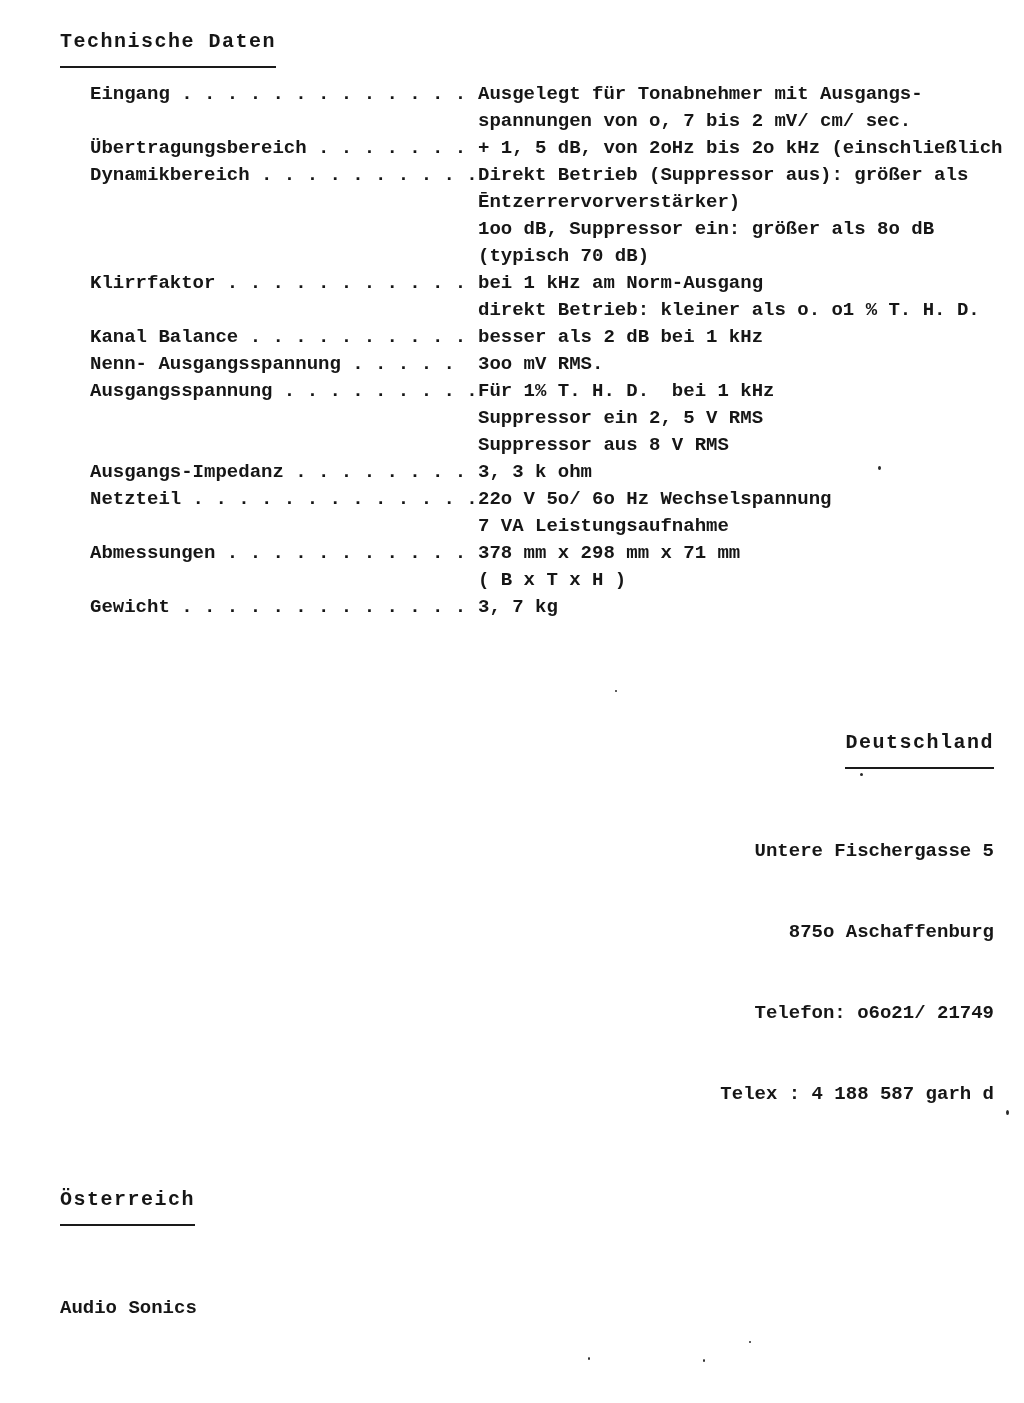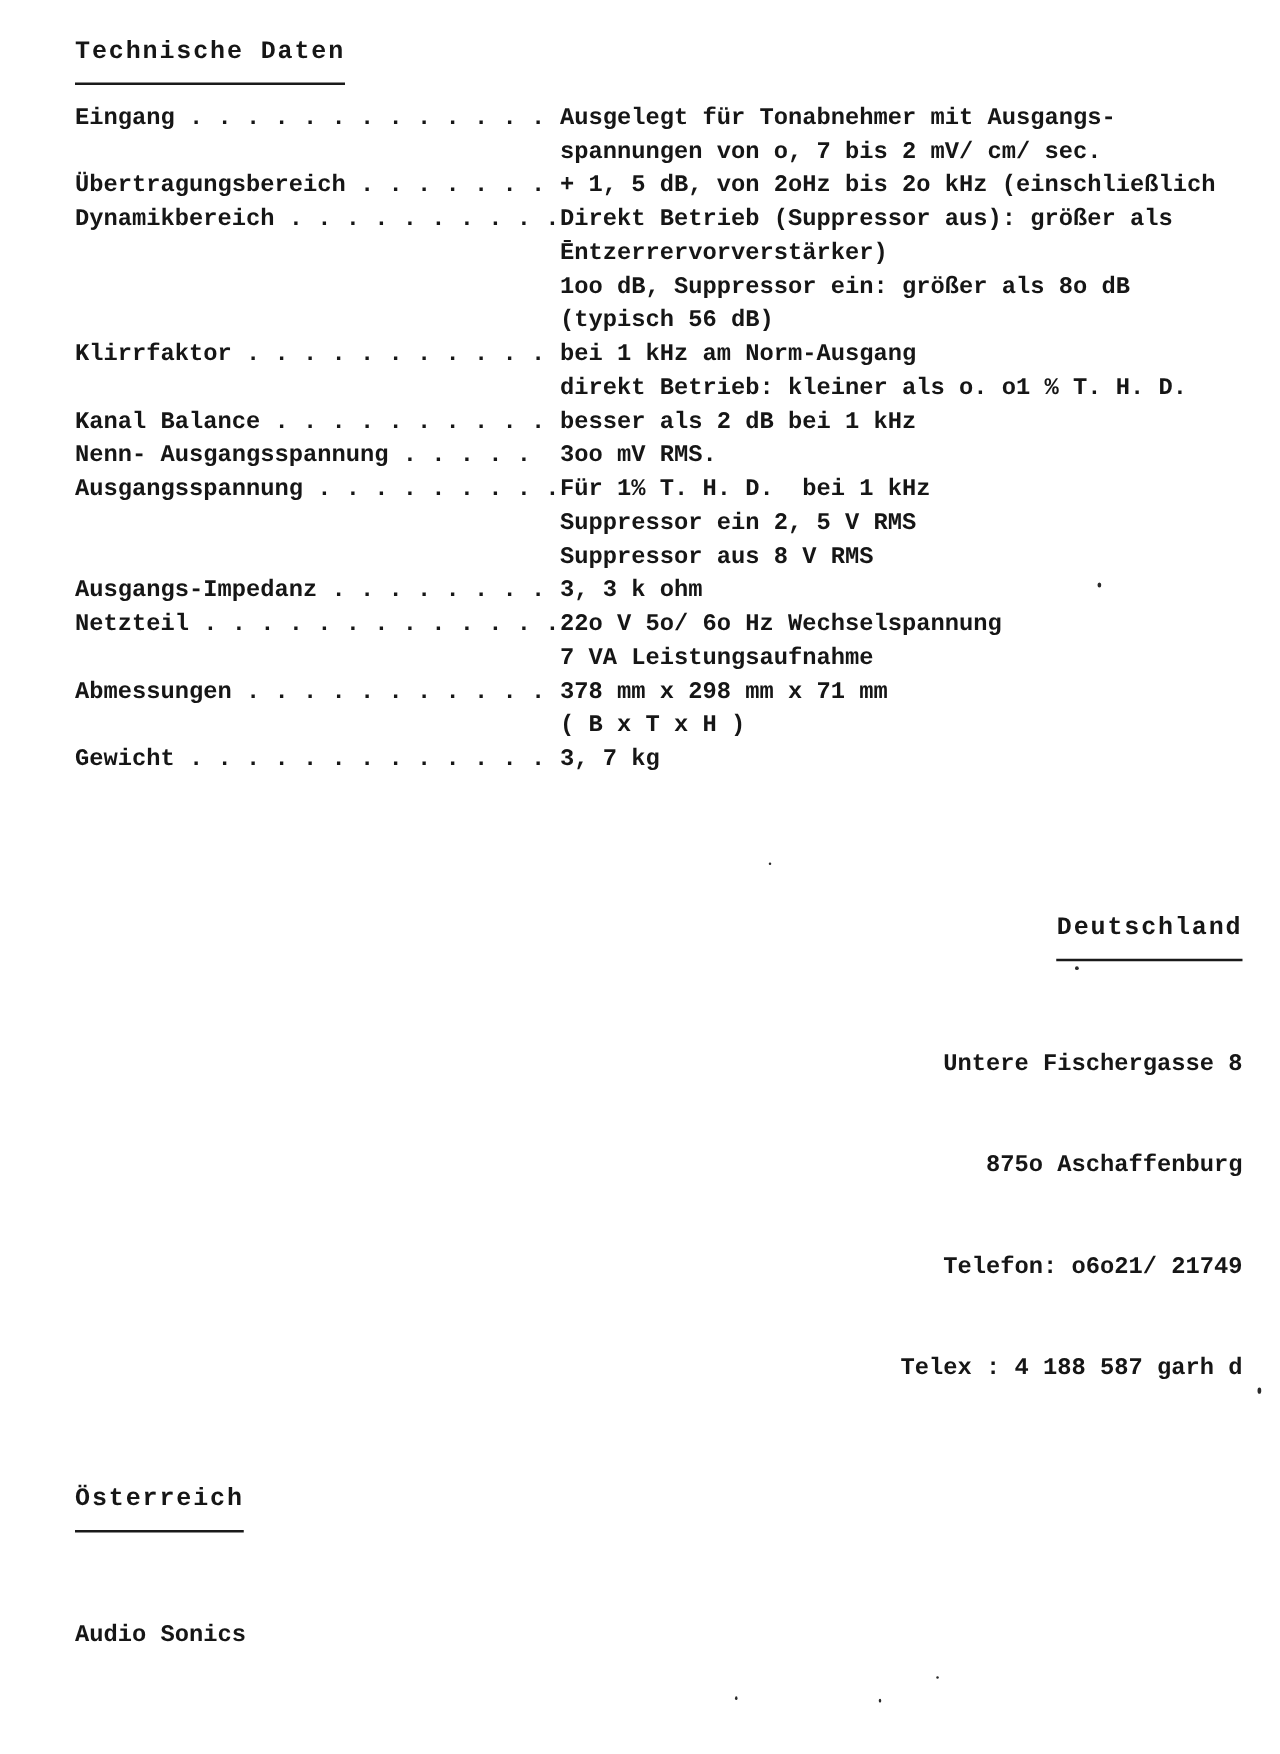--- a/index.html
+++ b/index.html
@@ -38,20 +38,21 @@
   .spec-row {
     display: flex;
     font-size: 19px;
     line-height: 27px;
     white-space: pre;
   }
   .spec-label {
     flex: 0 0 388px;
     width: 388px;
     overflow: hidden;
+    margin-left: 30px;
   }
   .spec-value {
     flex: 1 1 auto;
   }
   .section-de { margin-top: 110px; text-align: right; }
   .section-at { margin-top: 26px; }
   .address {
     margin-top: 15px;
     font-size: 19px;
     line-height: 27px;
@@ -71,41 +72,41 @@
 
   <div class="doc-heading">Technische Daten</div>
 
   <div class="spec-table">
     <div class="spec-row"><span class="spec-label">Eingang . . . . . . . . . . . . .</span><span class="spec-value">Ausgelegt für Tonabnehmer mit Ausgangs-</span></div>
     <div class="spec-row"><span class="spec-label"></span><span class="spec-value">spannungen von o, 7 bis 2 mV/ cm/ sec.</span></div>
     <div class="spec-row"><span class="spec-label">Übertragungsbereich . . . . . . .</span><span class="spec-value">+ 1, 5 dB, von 2oHz bis 2o kHz (einschließlich</span></div>
     <div class="spec-row"><span class="spec-label">Dynamikbereich . . . . . . . . . .</span><span class="spec-value">Direkt Betrieb (Suppressor aus): größer als</span></div>
     <div class="spec-row"><span class="spec-label"></span><span class="spec-value">Ēntzerrervorverstärker)</span></div>
     <div class="spec-row"><span class="spec-label"></span><span class="spec-value">1oo dB, Suppressor ein: größer als 8o dB</span></div>
-    <div class="spec-row"><span class="spec-label"></span><span class="spec-value">(typisch 56 dB)</span></div>
+    <div class="spec-row"><span class="spec-label"></span><span class="spec-value">(typisch 70 dB)</span></div>
     <div class="spec-row"><span class="spec-label">Klirrfaktor . . . . . . . . . . .</span><span class="spec-value">bei 1 kHz am Norm-Ausgang</span></div>
     <div class="spec-row"><span class="spec-label"></span><span class="spec-value">direkt Betrieb: kleiner als o. o1 % T. H. D.</span></div>
     <div class="spec-row"><span class="spec-label"></span></div>
     <div class="spec-row"><span class="spec-label">Kanal Balance . . . . . . . . . .</span><span class="spec-value">besser als 2 dB bei 1 kHz</span></div>
     <div class="spec-row"><span class="spec-label">Nenn- Ausgangsspannung . . . . .</span><span class="spec-value">3oo mV RMS.</span></div>
     <div class="spec-row"><span class="spec-label">Ausgangsspannung . . . . . . . . .</span><span class="spec-value">Für 1% T. H. D.  bei 1 kHz</span></div>
     <div class="spec-row"><span class="spec-label"></span><span class="spec-value">Suppressor ein 2, 5 V RMS</span></div>
     <div class="spec-row"><span class="spec-label"></span><span class="spec-value">Suppressor aus 8 V RMS</span></div>
     <div class="spec-row"><span class="spec-label">Ausgangs-Impedanz . . . . . . . .</span><span class="spec-value">3, 3 k ohm</span></div>
     <div class="spec-row"><span class="spec-label">Netzteil . . . . . . . . . . . . .</span><span class="spec-value">22o V 5o/ 6o Hz Wechselspannung</span></div>
     <div class="spec-row"><span class="spec-label"></span><span class="spec-value">7 VA Leistungsaufnahme</span></div>
     <div class="spec-row"><span class="spec-label">Abmessungen . . . . . . . . . . .</span><span class="spec-value">378 mm x 298 mm x 71 mm</span></div>
     <div class="spec-row"><span class="spec-label"></span><span class="spec-value">( B x T x H )</span></div>
     <div class="spec-row"><span class="spec-label">Gewicht . . . . . . . . . . . . .</span><span class="spec-value">3, 7 kg</span></div>
   </div>
 
   <div class="section-de">
     <div class="doc-heading">Deutschland</div>
     <div class="address">
-      <div>Untere Fischergasse 8</div>
+      <div>Untere Fischergasse 5</div>
       <div>875o Aschaffenburg</div>
       <div>Telefon: o6o21/ 21749</div>
       <div>Telex : 4 188 587 garh d</div>
     </div>
   </div>
 
   <div class="section-at">
     <div class="doc-heading">Österreich</div>
     <div class="address">
       <div>Audio Sonics</div>

